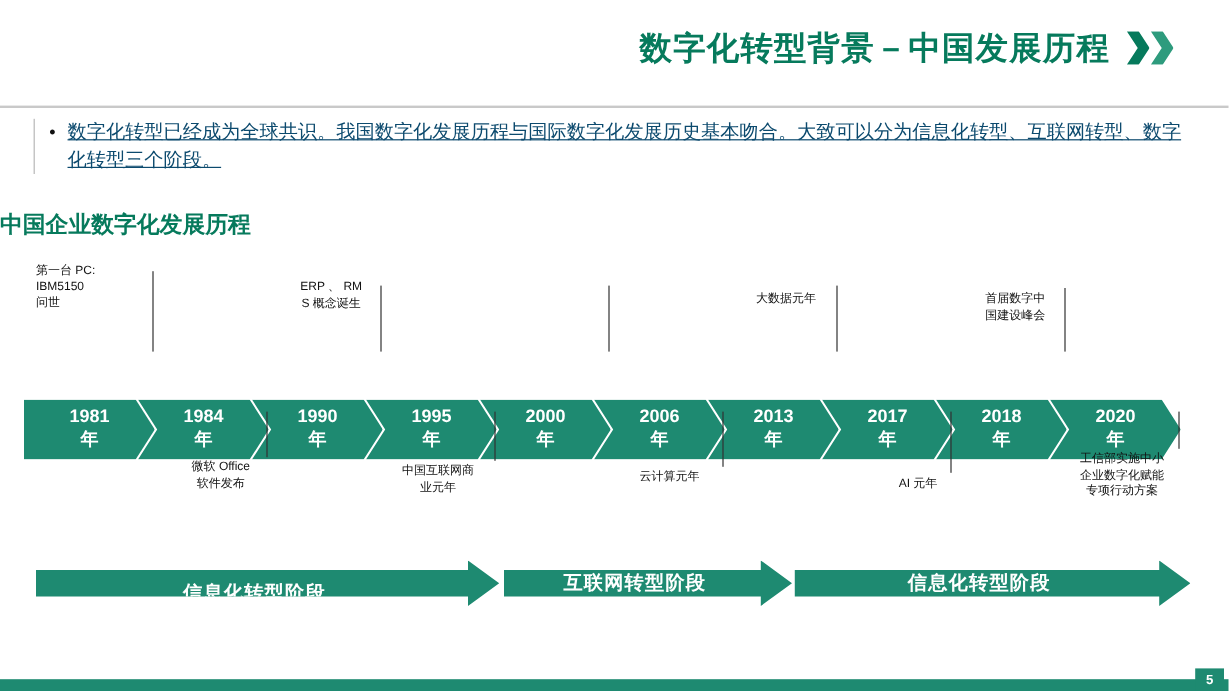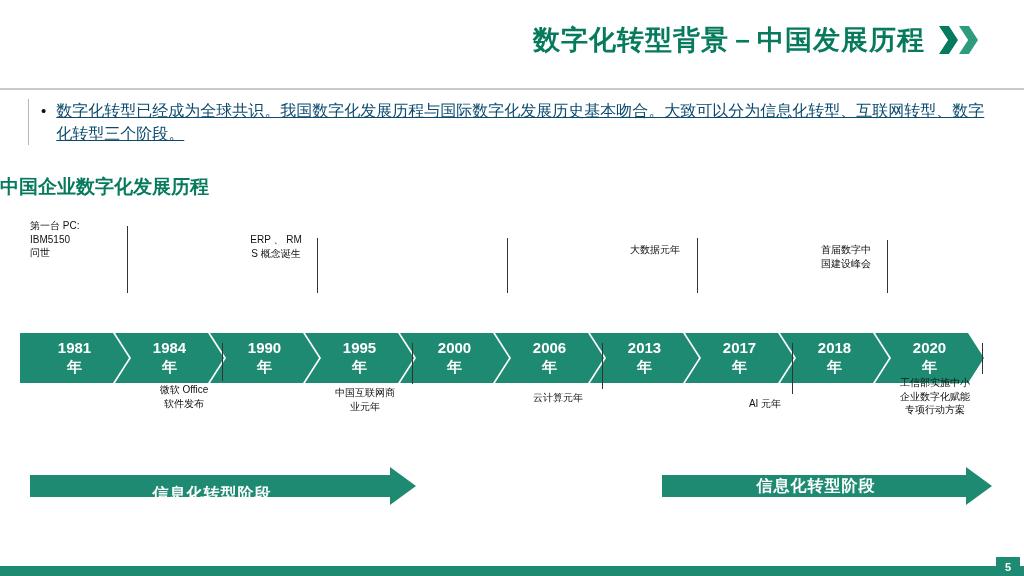--- a/index.html
+++ b/index.html
@@ -169,20 +169,23 @@
   <div class="note n8">首届数字中
 国建设峰会</div>
   <div class="note n9">工信部实施中小
 企业数字化赋能
 专项行动方案</div>
 
   <div class="stages">
     <div class="stage s0">
       <span class="stage-label">信息化转型阶段</span>
     </div>
+    <div class="stage s1">
+      <span class="stage-label">互联网转型阶段</span>
+    </div>
     <div class="stage s2">
       <span class="stage-label">信息化转型阶段</span>
     </div>
   </div>
 
   <div class="footer-bar"></div>
   <div class="page-tab">5</div>
 
 </div>
 

